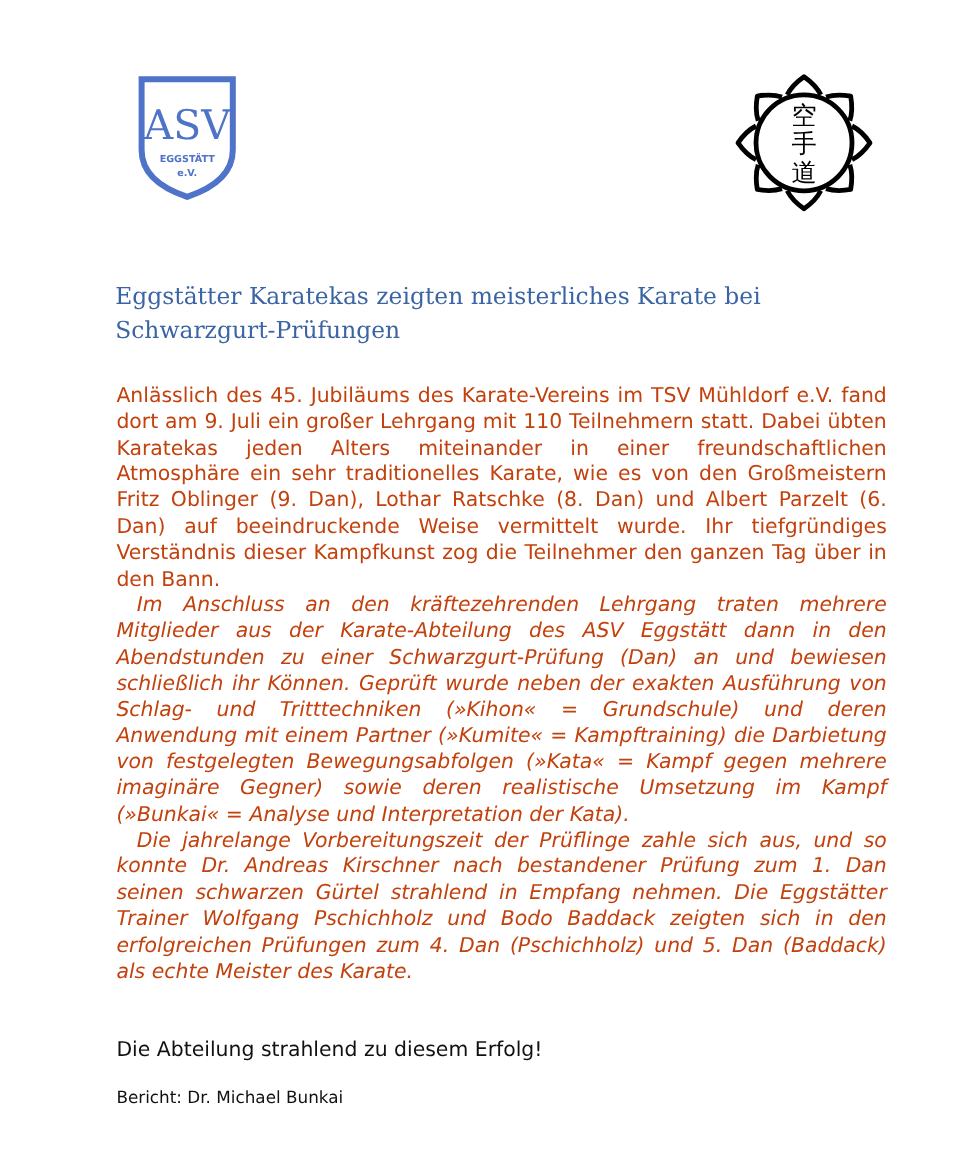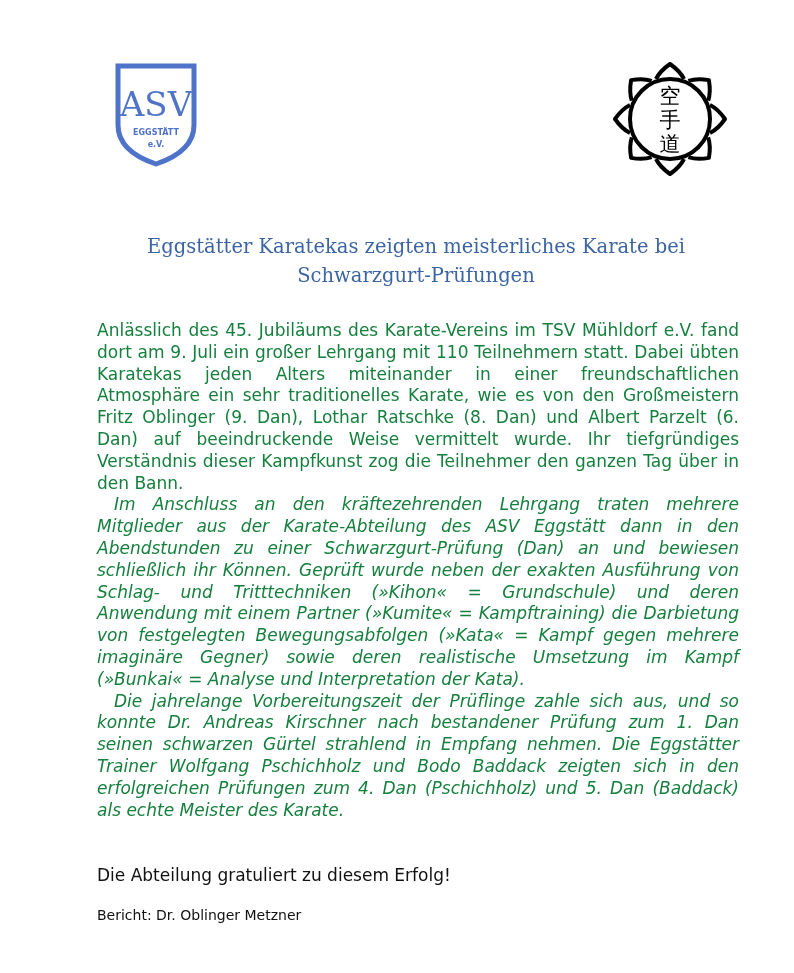--- a/index.html
+++ b/index.html
@@ -1,20 +1,20 @@
 <!DOCTYPE html>
 <html><head>
   <meta charset="utf-8">
   <style>
     html, body { margin: 0; padding: 0; background: #ffffff; }
     body { width: 794px; height: 973px; position: relative; overflow: hidden; font-family: "DejaVu Sans", sans-serif; color: #111111; }
     .logo-asv { position: absolute; left: 115px; top: 63px; width: 82px; height: 104px; }
     .logo-karate { position: absolute; left: 612px; top: 61px; width: 116px; height: 116px; }
-    .title { position: absolute; left: 96px; top: 232px; width: 640px; font-family: "DejaVu Serif", serif; font-size: 19.5px; line-height: 29px; color: #3b64a4; margin: 0; font-weight: normal; text-align: center; }
-    .body-text { position: absolute; left: 97px; top: 320px; width: 642px; font-family: "DejaVu Sans", sans-serif; font-size: 17px; line-height: 21.8px; text-align: justify; color: #15803d; }
+    .title { position: absolute; left: 96px; top: 232px; width: 640px; font-family: "DejaVu Serif", serif; font-size: 19.5px; line-height: 29px; color: #3b64a4; margin: 0; font-weight: normal; }
+    .body-text { position: absolute; left: 97px; top: 320px; width: 642px; font-family: "DejaVu Sans", sans-serif; font-size: 17px; line-height: 21.8px; text-align: justify; color: #c2410c; }
     .body-text p { margin: 0; hyphens: manual; }
     .body-text p.indent { text-indent: 17px; font-style: italic; }
     .closing { position: absolute; left: 97px; top: 864px; font-size: 17px; line-height: 22px; margin: 0; color: #111; }
     .report { position: absolute; left: 97px; top: 906px; font-size: 14px; line-height: 18px; margin: 0; color: #111; }
   </style>
 </head>
 <body>
 
 <div class="logo-asv">
   <svg width="82" height="104" viewBox="0 0 82 104">
@@ -47,14 +47,14 @@
 </div>
 
 <h1 class="title">Eggstätter Karatekas zeigten meisterliches Karate bei Schwarzgurt-Prüfungen</h1>
 
 <div class="body-text">
   <p>Anlässlich des 45. Jubiläums des Karate-Vereins im TSV Mühldorf e.V. fand dort am 9. Juli ein großer Lehrgang mit 110 Teilnehmern statt. Dabei übten Karatekas jeden Alters miteinander in einer freundschaftlichen Atmosphäre ein sehr traditionelles Karate, wie es von den Großmeistern Fritz Oblinger (9. Dan), Lothar Ratschke (8. Dan) und Albert Parzelt (6. Dan) auf beeindruckende Weise vermit­telt wurde. Ihr tiefgründiges Verständnis dieser Kampfkunst zog die Teilnehmer den ganzen Tag über in den Bann.</p>
   <p class="indent">Im Anschluss an den kräftezehrenden Lehrgang traten mehrere Mitglieder aus der Karate-Abteilung des ASV Eggstätt dann in den Abendstunden zu einer Schwarzgurt-Prüfung (Dan) an und bewiesen schließlich ihr Können. Geprüft wurde neben der exakten Ausfüh­rung von Schlag- und Tritttechniken (»Kihon« = Grundschule) und deren Anwendung mit einem Partner (»Kumite« = Kampftraining) die Darbietung von festgelegten Bewegungsabfolgen (»Kata« = Kampf gegen mehrere imaginäre Gegner) sowie deren realistische Umsetzung im Kampf (»Bunkai« = Analyse und Interpretation der Kata).</p>
   <p class="indent">Die jahrelange Vorbereitungszeit der Prüflinge zahle sich aus, und so konnte Dr. Andreas Kirschner nach bestandener Prüfung zum 1. Dan seinen schwarzen Gürtel strahlend in Empfang nehmen. Die Eggstätter Trainer Wolfgang Pschichholz und Bodo Baddack zeigten sich in den erfolgreichen Prüfungen zum 4. Dan (Pschichholz) und 5. Dan (Baddack) als echte Meister des Karate.</p>
 </div>
 
-<p class="closing">Die Abteilung gratuliert zu diesem Erfolg!</p>
-<p class="report">Bericht: Dr. Oblinger Metzner</p>
+<p class="closing">Die Abteilung strahlend zu diesem Erfolg!</p>
+<p class="report">Bericht: Dr. Michael Bunkai</p>
 
 </body></html>

